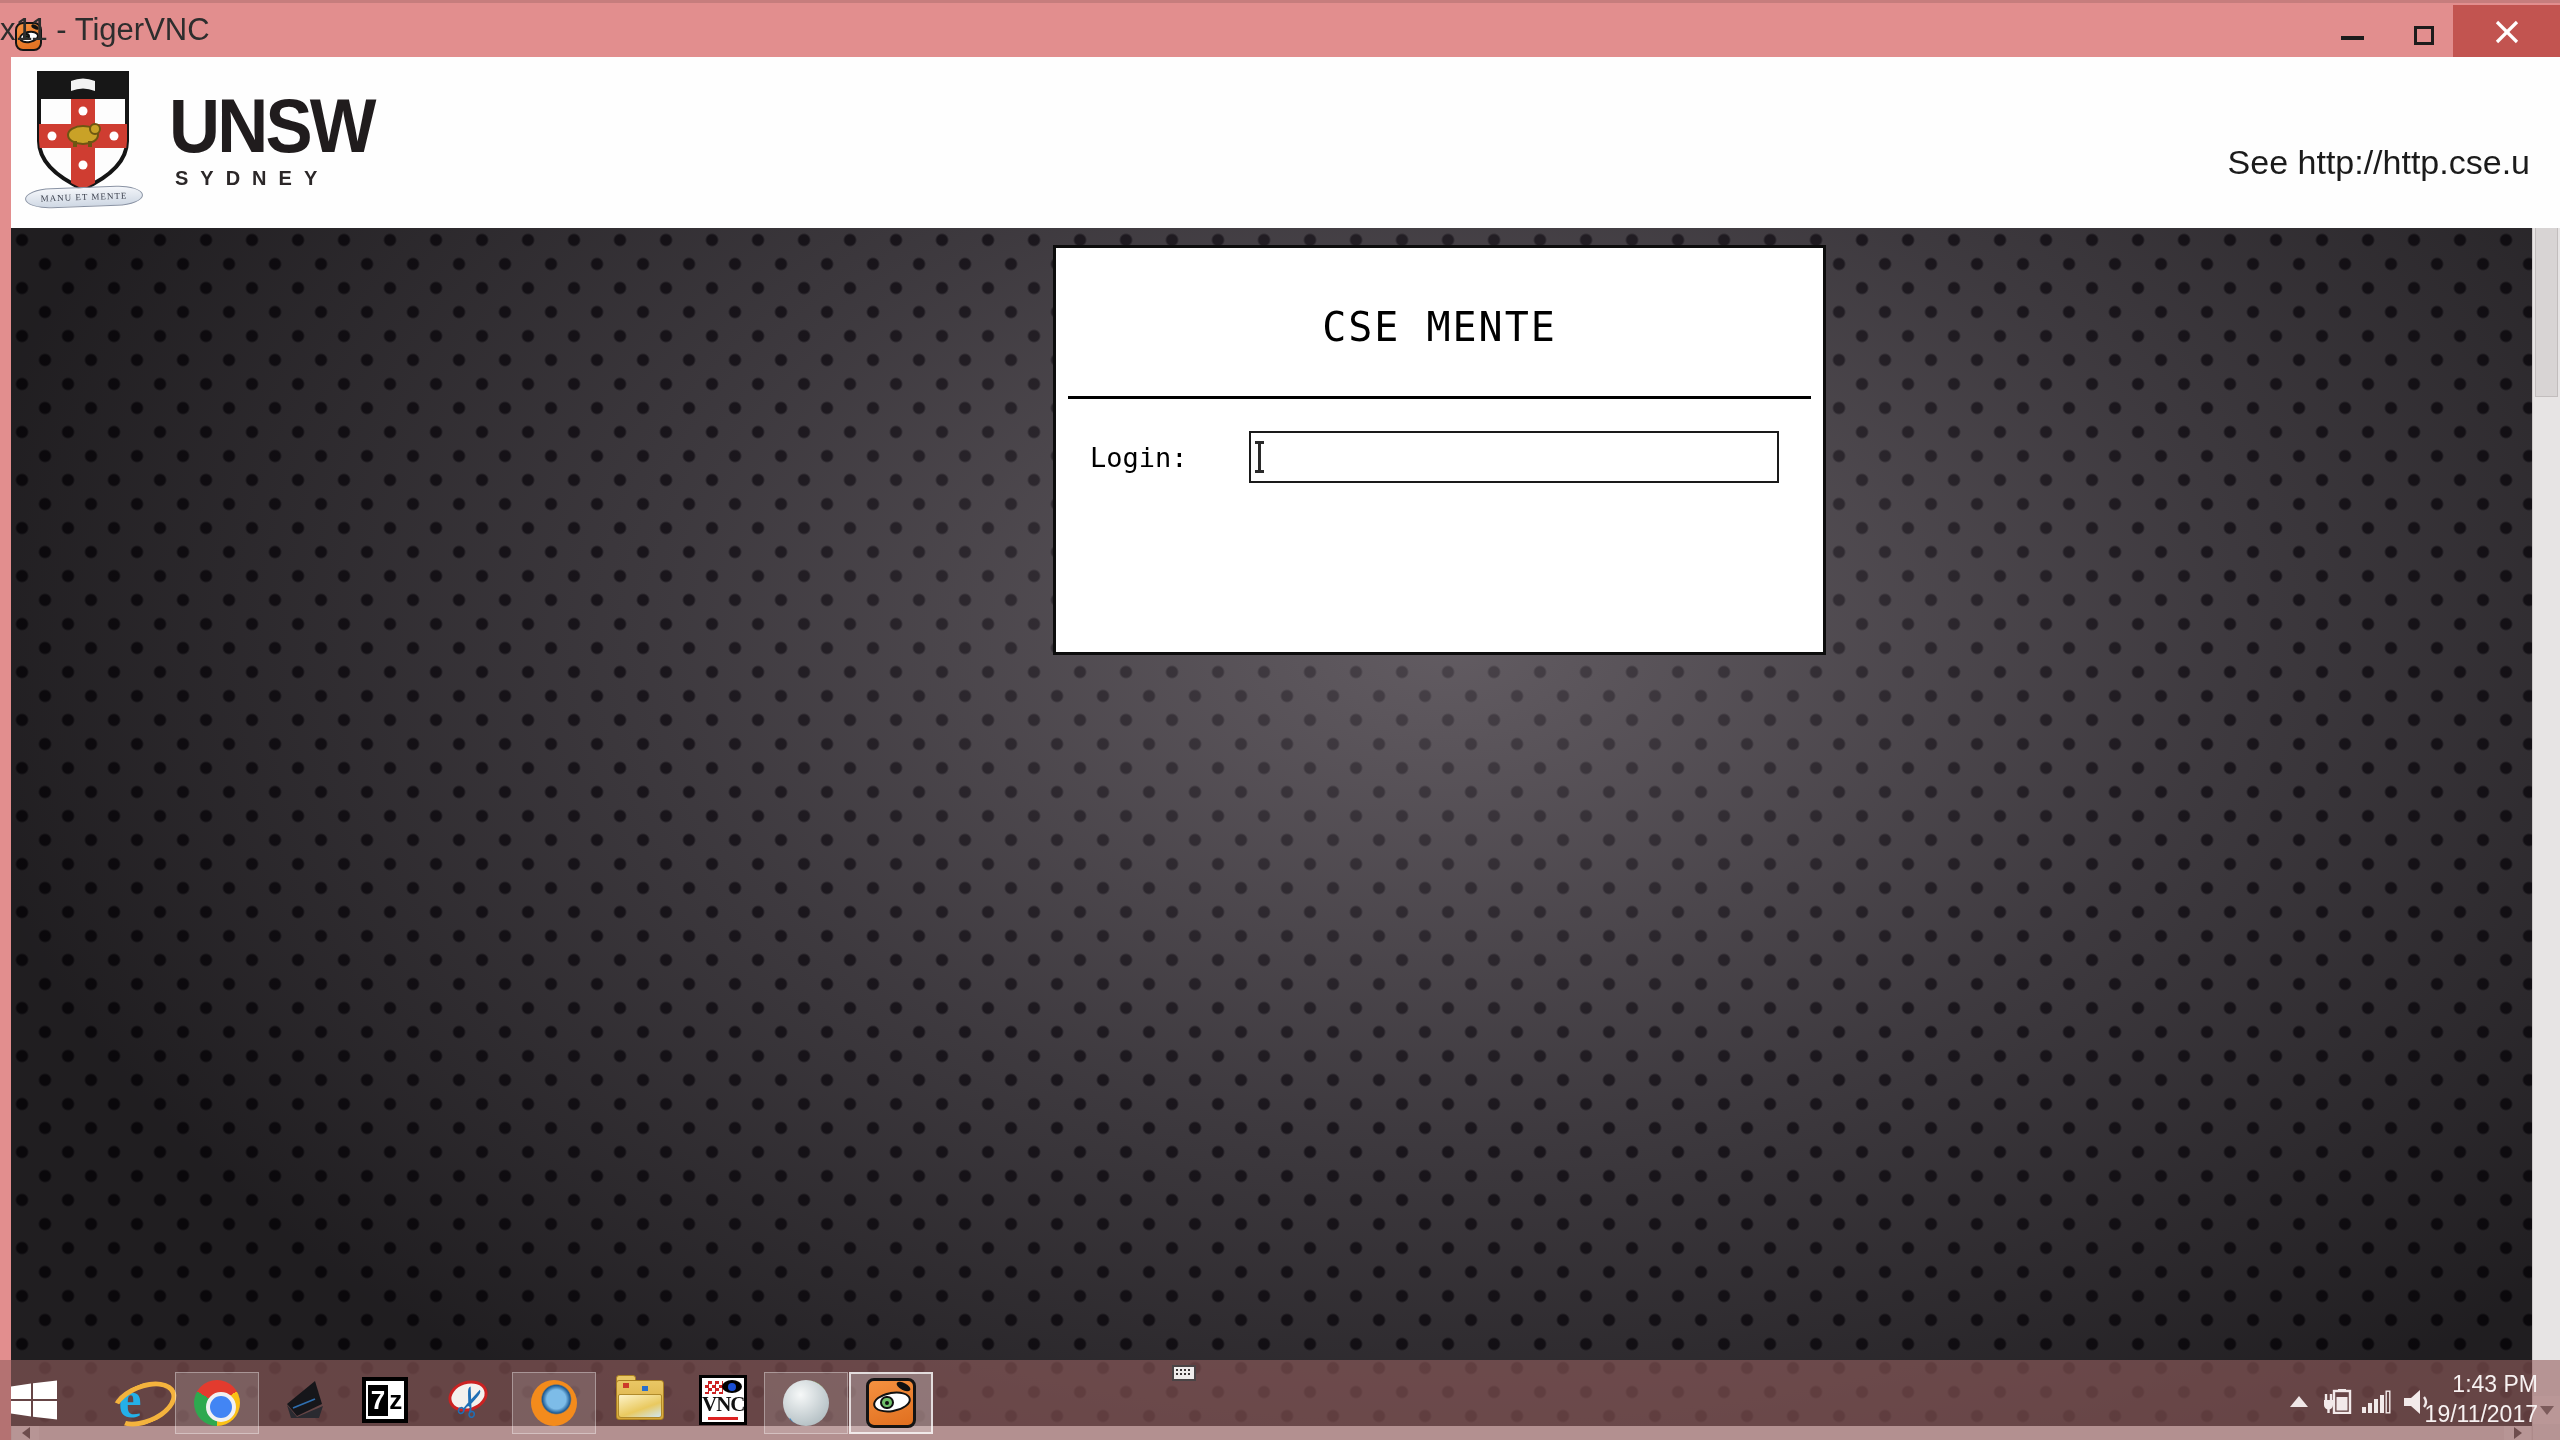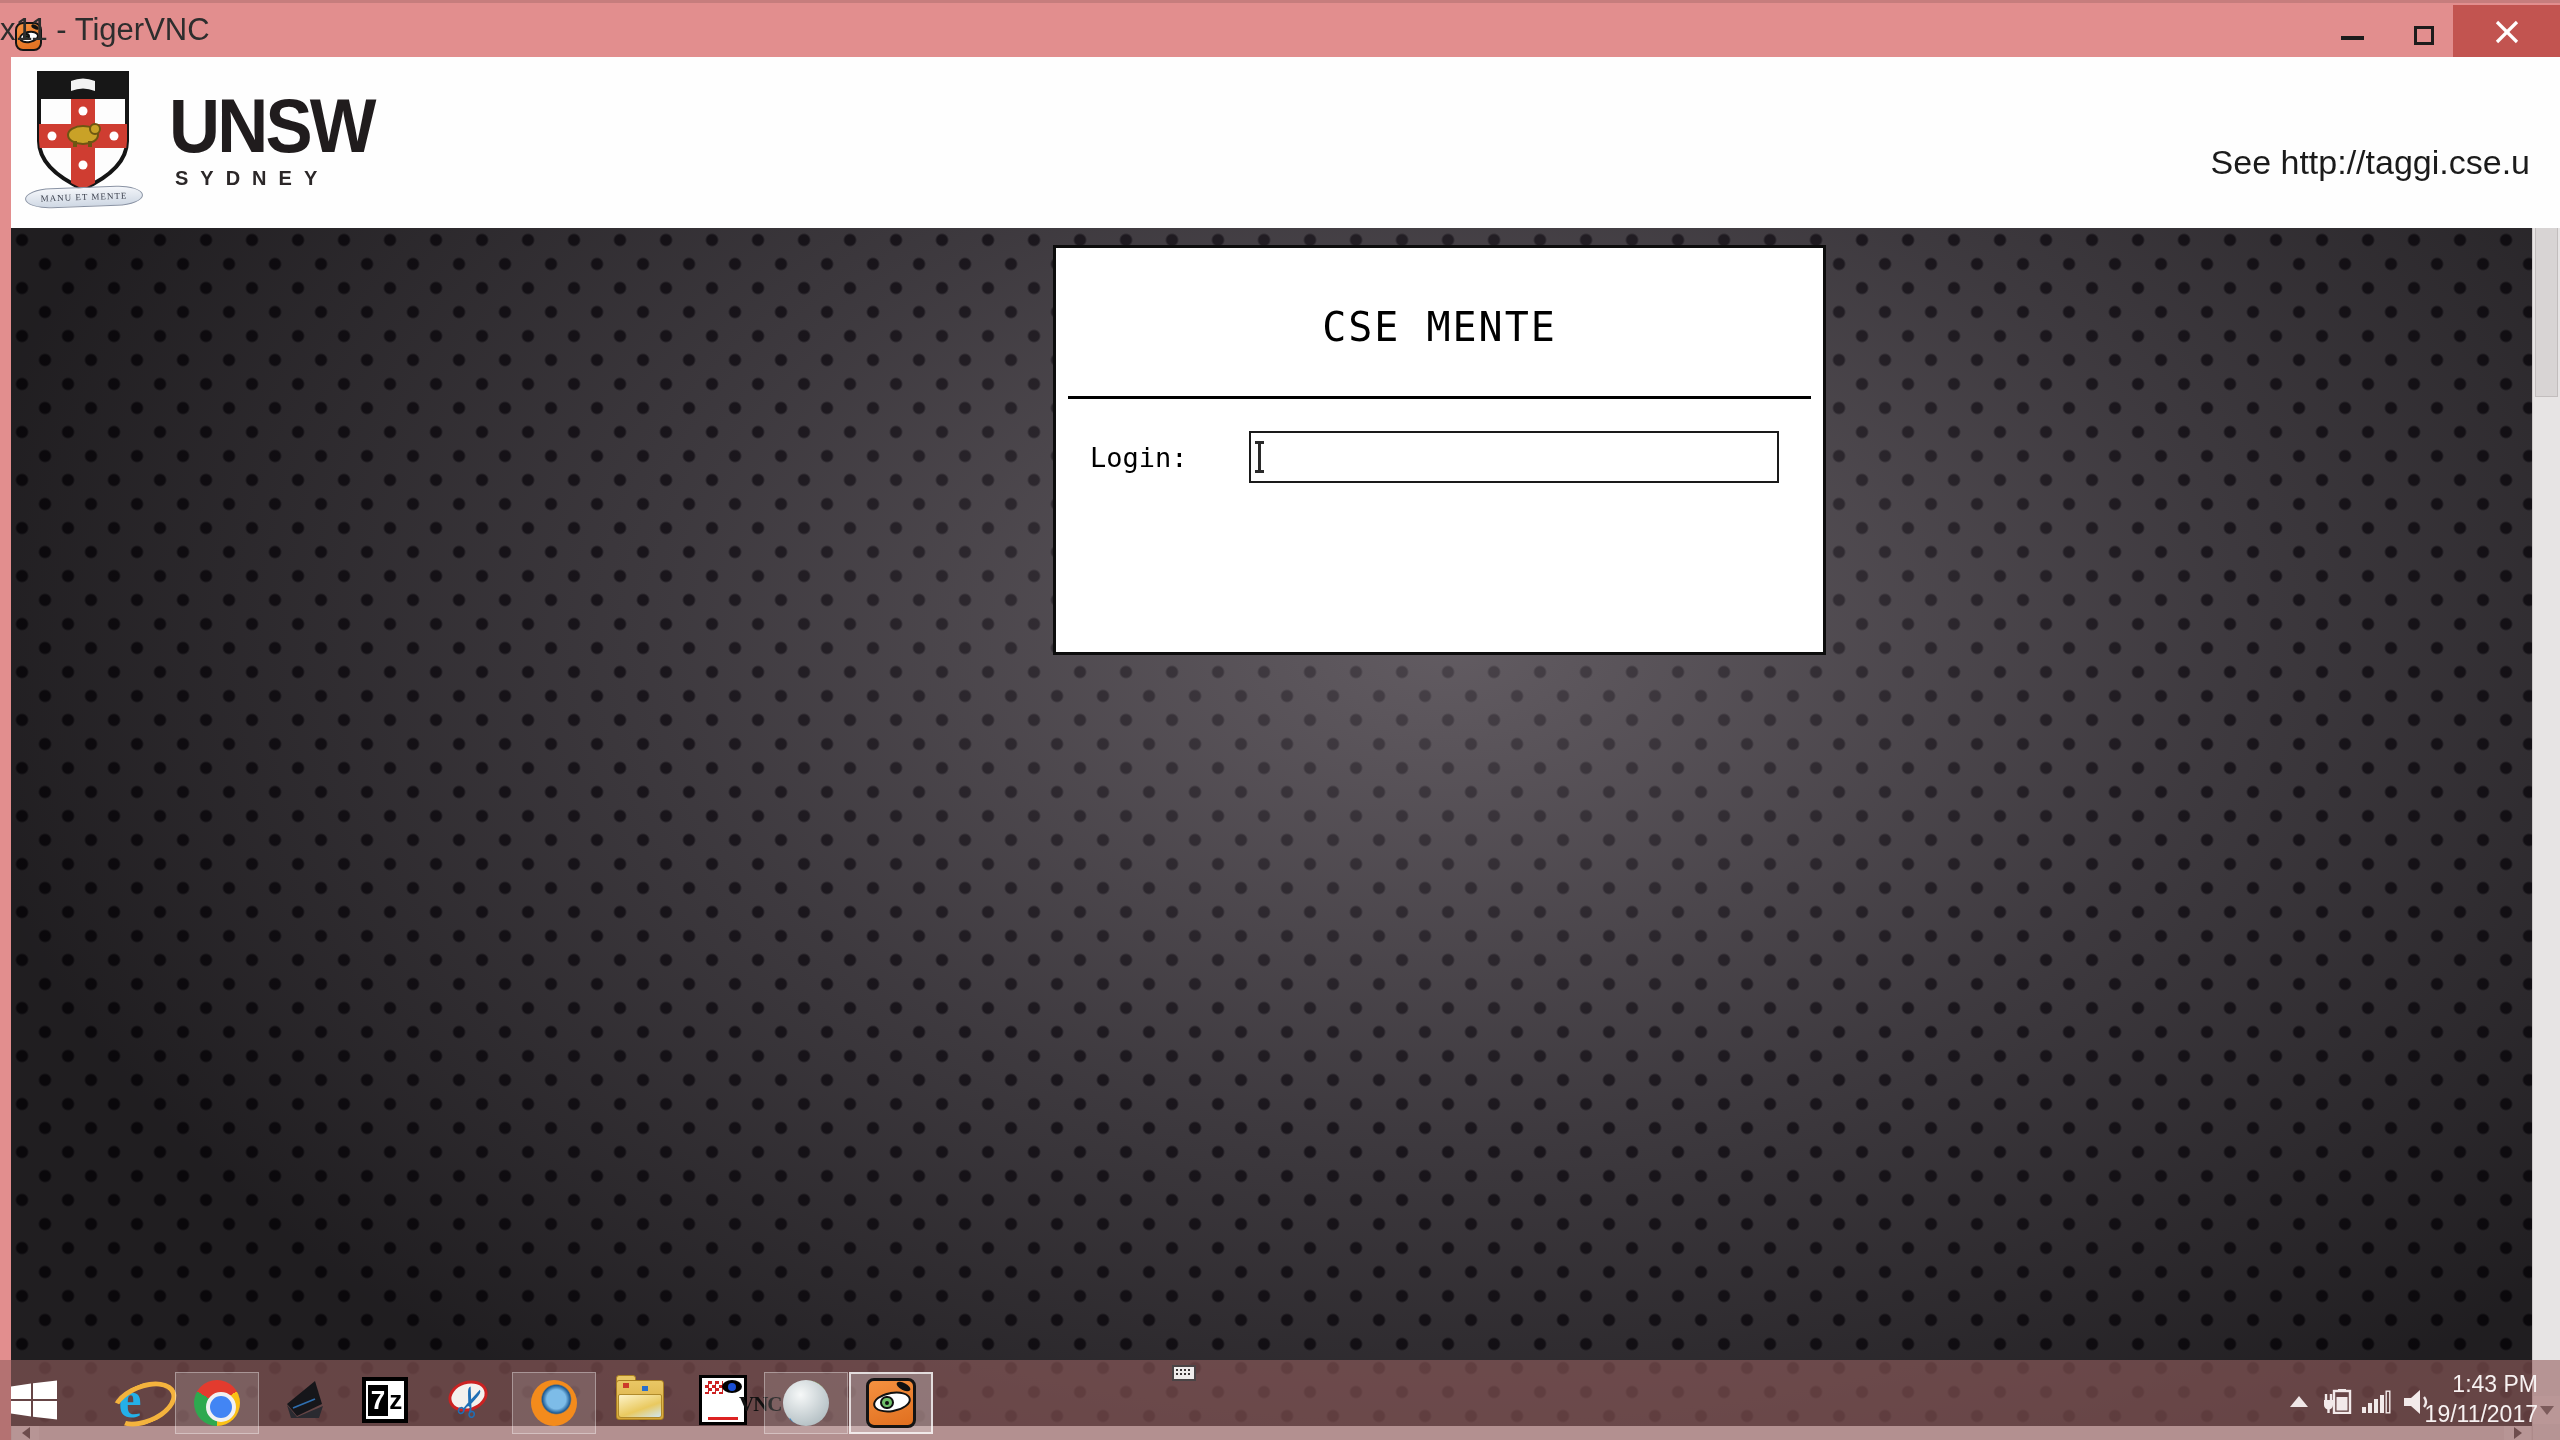--- a/index.html
+++ b/index.html
@@ -117,21 +117,21 @@
   .icon-folder .back { position:absolute; left:0; top:0; width:48px; height:40px; background:linear-gradient(#e9c765,#d7a73a); border:1px solid #a97f22; border-radius:3px; }
   .icon-folder .tab { position:absolute; left:0; top:-5px; width:20px; height:8px; background:#e9c765; border:1px solid #a97f22; border-radius:3px 3px 0 0; }
   .icon-folder .front { position:absolute; left:2px; top:14px; width:44px; height:24px; background:linear-gradient(160deg,#fdf3c9,#e9c95f 60%,#cfe7f5); border:1px solid #b08a2a; border-radius:2px 2px 3px 3px; }
   .icon-folder .dot-r { position:absolute; left:7px; top:3px; width:6px; height:5px; background:#cc3a2a; }
   .icon-folder .dot-b { position:absolute; left:26px; top:6px; width:6px; height:5px; background:#2a6fcc; }
   .icon-realvnc { position:relative; width:50px; height:50px; background:#fff; border:3px solid #000; font-family:"Liberation Serif",serif; }
   .icon-realvnc .checks { position:absolute; left:3px; top:3px; width:18px; height:13px;
       background-image:conic-gradient(#c22 25%, transparent 0 50%, #c22 0 75%, transparent 0); background-size:7px 7px; }
   .icon-realvnc .eye { position:absolute; right:2px; top:2px; width:20px; height:13px; background:#000; border-radius:50%; }
   .icon-realvnc .eye::after { content:""; position:absolute; left:6px; top:3px; width:8px; height:8px; border-radius:50%; background:#1a4fd6; }
-  .icon-realvnc .vnc { position:absolute; left:0; right:0; bottom:5px; text-align:left; font-weight:700; font-size:21px; color:#111; letter-spacing:-1px;padding-left:37px; }
+  .icon-realvnc .vnc { position:absolute; left:0; right:0; bottom:5px; text-align:left; font-weight:700; font-size:21px; color:#111; letter-spacing:-1px; }
   .icon-realvnc .redline { position:absolute; left:6px; right:6px; bottom:2px; height:3px; background:#d22; }
   .icon-cisco { position:relative; width:46px; height:46px; border-radius:50%; background:radial-gradient(circle at 38% 32%, #f6f8f8, #b9c4c8 72%, #9fabb0 100%); overflow:hidden; }
   .icon-cisco::before { content:""; position:absolute; left:-4px; top:-6px; width:44px; height:34px; border:6px solid transparent; border-top-color:#79b544; border-radius:50%; transform:rotate(18deg); }
   .icon-cisco::after { content:""; position:absolute; right:-6px; bottom:-8px; width:42px; height:36px; border:6px solid transparent; border-bottom-color:#2f7fc1; border-radius:50%; transform:rotate(14deg); }
   .icon-laptop { width:48px; height:44px; }
 
   .kbd-icon { position:absolute; left:1172px; top:5px; width:24px; height:16px; background:#efecec; border:2px solid #4a4446; display:flex; align-items:center; justify-content:center; }
   .kbd-icon .keys { width:16px; height:8px;
       background-image:radial-gradient(circle at 1px 1px, #3a3436 1px, transparent 1.4px); background-size:4px 4px; }
 
@@ -215,21 +215,21 @@
             </g>
           </g>
         </svg>
         <div class="motto">MANU ET MENTE</div>
       </div>
       <div class="wordmark">
         <div class="acronym">UNSW</div>
         <div class="city">SYDNEY</div>
       </div>
     </div>
-    <div class="header-note">See http://taggi.cse.u</div>
+    <div class="header-note">See http://http.cse.u</div>
   </div>
 
   <div class="vlab-box">
     <div class="vlab-title">CSE MENTE</div>
     <div class="vlab-rule"></div>
     <div class="vlab-row">
       <div class="vlab-label">Login:</div>
       <div class="vlab-input-wrap">
         <input class="vlab-input" type="text" value="" style="">
         <div class="caret"></div>

